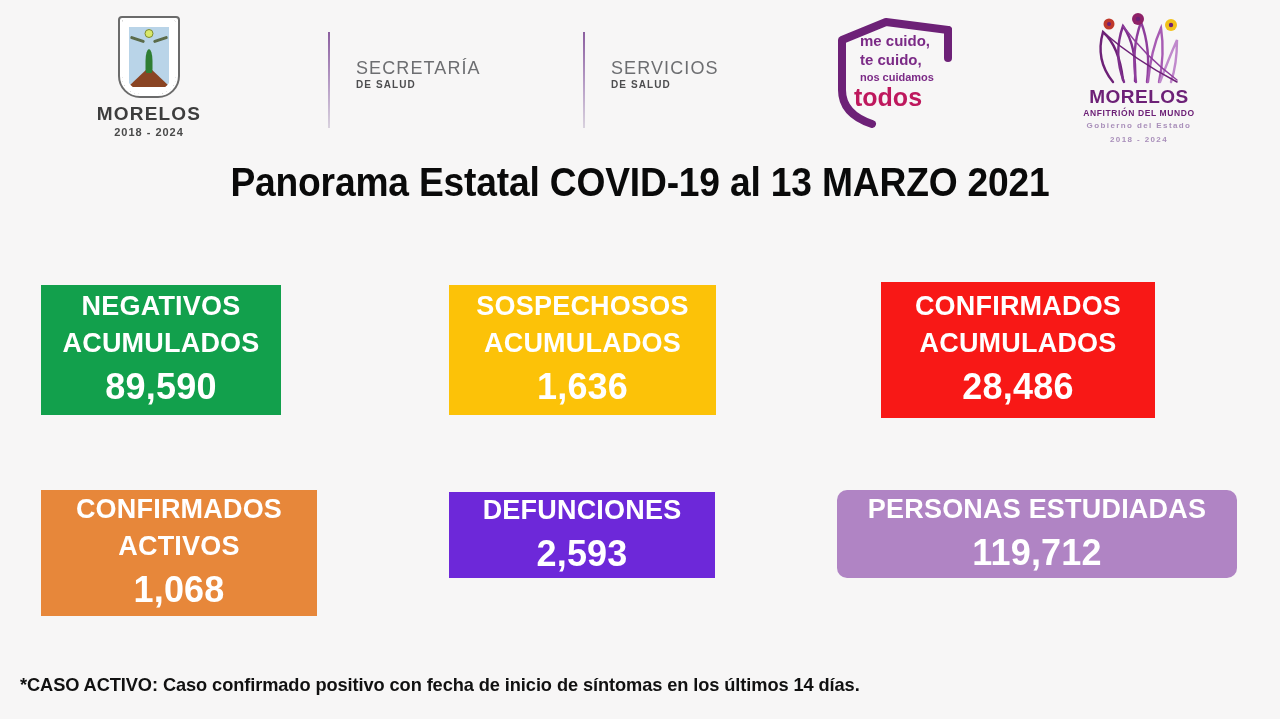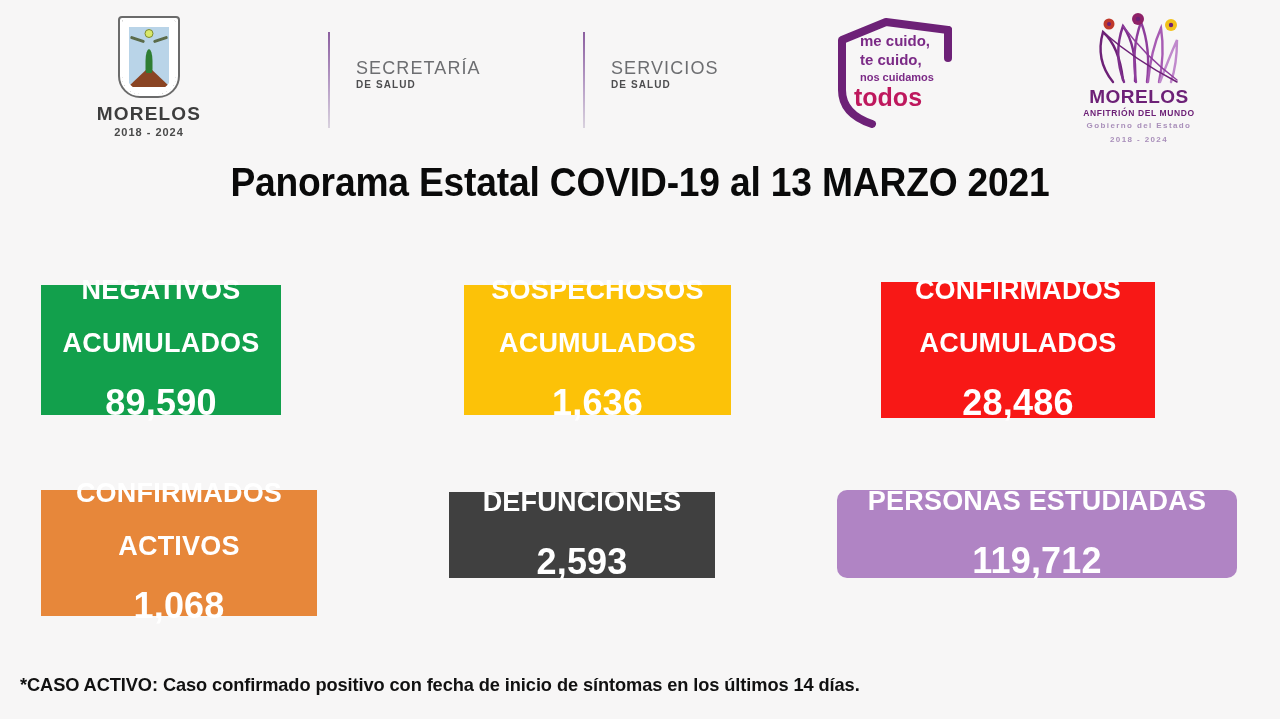--- a/index.html
+++ b/index.html
@@ -233,39 +233,38 @@
     position: absolute;
     box-sizing: border-box;
     display: flex;
     flex-direction: column;
     align-items: center;
     justify-content: center;
     color: #ffffff;
     font-family: "Liberation Sans Narrow", "Liberation Sans", sans-serif;
     text-align: center;
     padding: 2px 6px;
-    gap: 16px;
   }
   .card .lbl {
     font-size: 27px;
     font-weight: 700;
     line-height: 1.38;
     letter-spacing: 0.2px;
     white-space: nowrap;
   }
   .card .val {
     font-size: 36px;
     font-weight: 700;
     line-height: 1.38;
     letter-spacing: 0.2px;
   }
 
   
   #card-negativos  { left: 41px;  top: 285px; width: 240px; height: 130px; }
-  #card-sospechosos{ left: 449px; top: 285px; width: 267px; height: 130px; margin-left: 15px; }
+  #card-sospechosos{ left: 449px; top: 285px; width: 267px; height: 130px; }
   #card-confirmados{ left: 881px; top: 282px; width: 274px; height: 136px; }
   
   #card-activos    { left: 41px;  top: 490px; width: 276px; height: 126px; }
   #card-defunciones{ left: 449px; top: 492px; width: 266px; height: 86px; }
   #card-estudiadas { left: 837px; top: 490px; width: 400px; height: 88px; border-radius: 10px; }
 
   
   .footnote {
     position: absolute;
     left: 20px;
@@ -373,21 +372,21 @@
   <div class="lbl">ACUMULADOS</div>
   <div class="val">28,486</div>
 </div>
 
 <div class="card" id="card-activos" style="background: rgb(231, 135, 58);">
   <div class="lbl">CONFIRMADOS</div>
   <div class="lbl">ACTIVOS</div>
   <div class="val">1,068</div>
 </div>
 
-<div class="card" id="card-defunciones" style="background: #404040;">
+<div class="card" id="card-defunciones" style="background: #6d28d9;">
   <div class="lbl">DEFUNCIONES</div>
   <div class="val">2,593</div>
 </div>
 
 <div class="card" id="card-estudiadas" style="background: rgb(176, 132, 196);">
   <div class="lbl">PERSONAS ESTUDIADAS</div>
   <div class="val">119,712</div>
 </div>
 
 <div class="footnote">*CASO ACTIVO: Caso confirmado positivo con fecha de inicio de síntomas en los últimos 14 días.</div>

